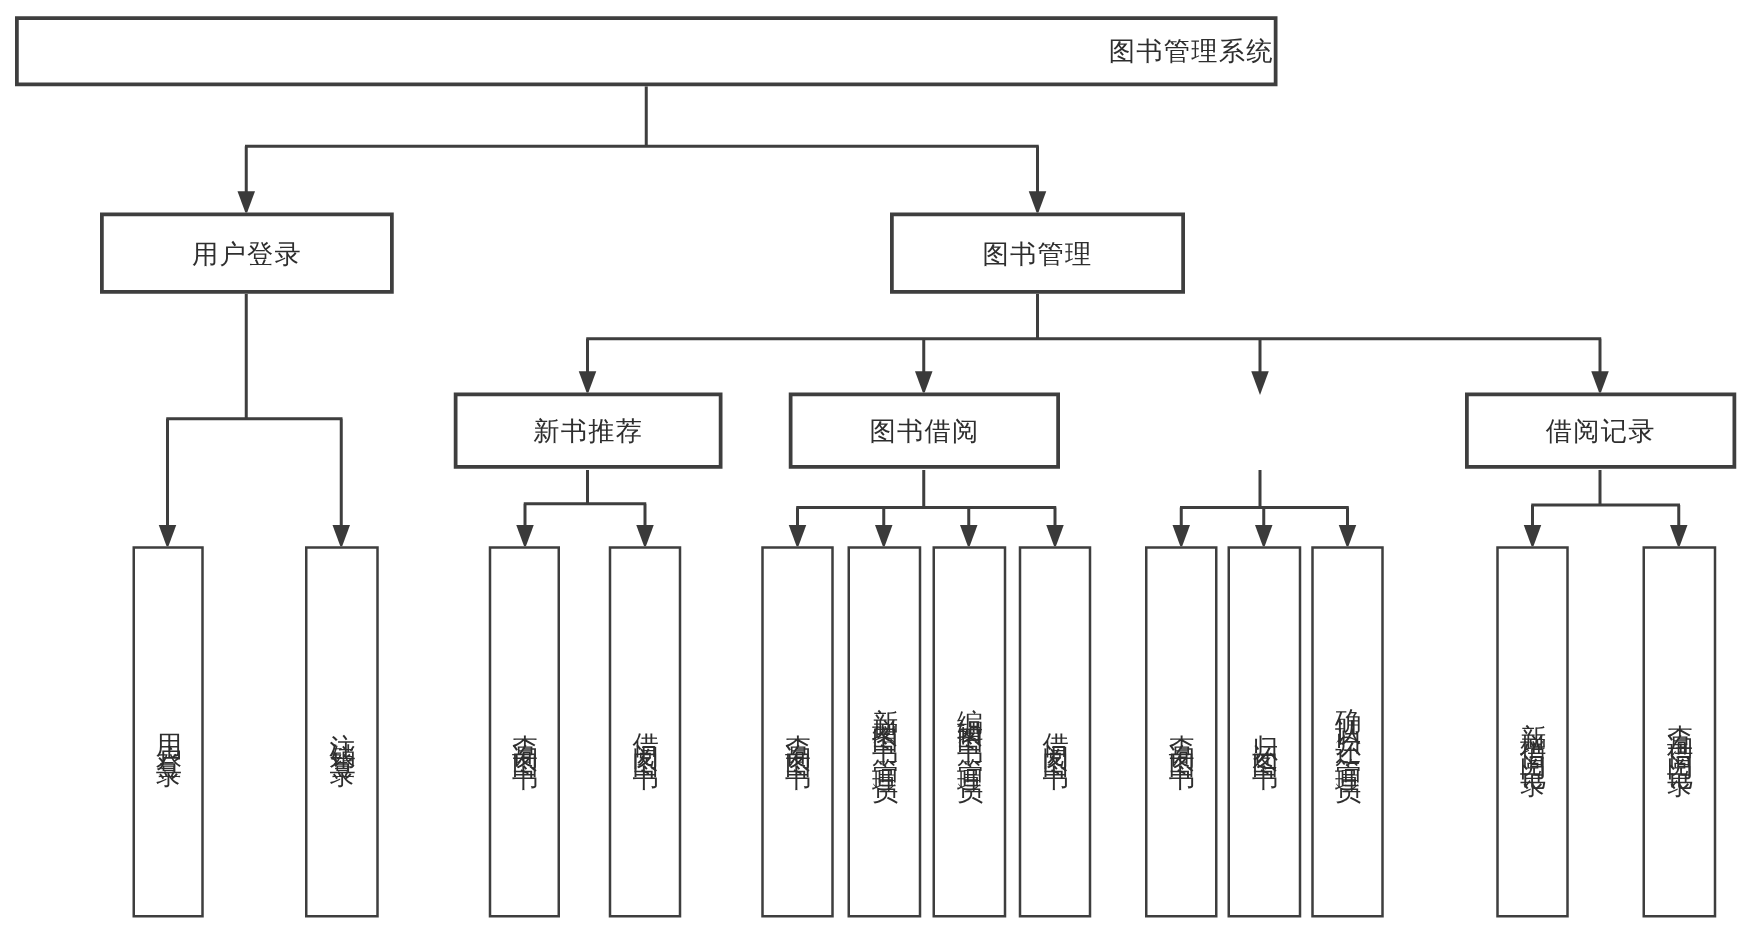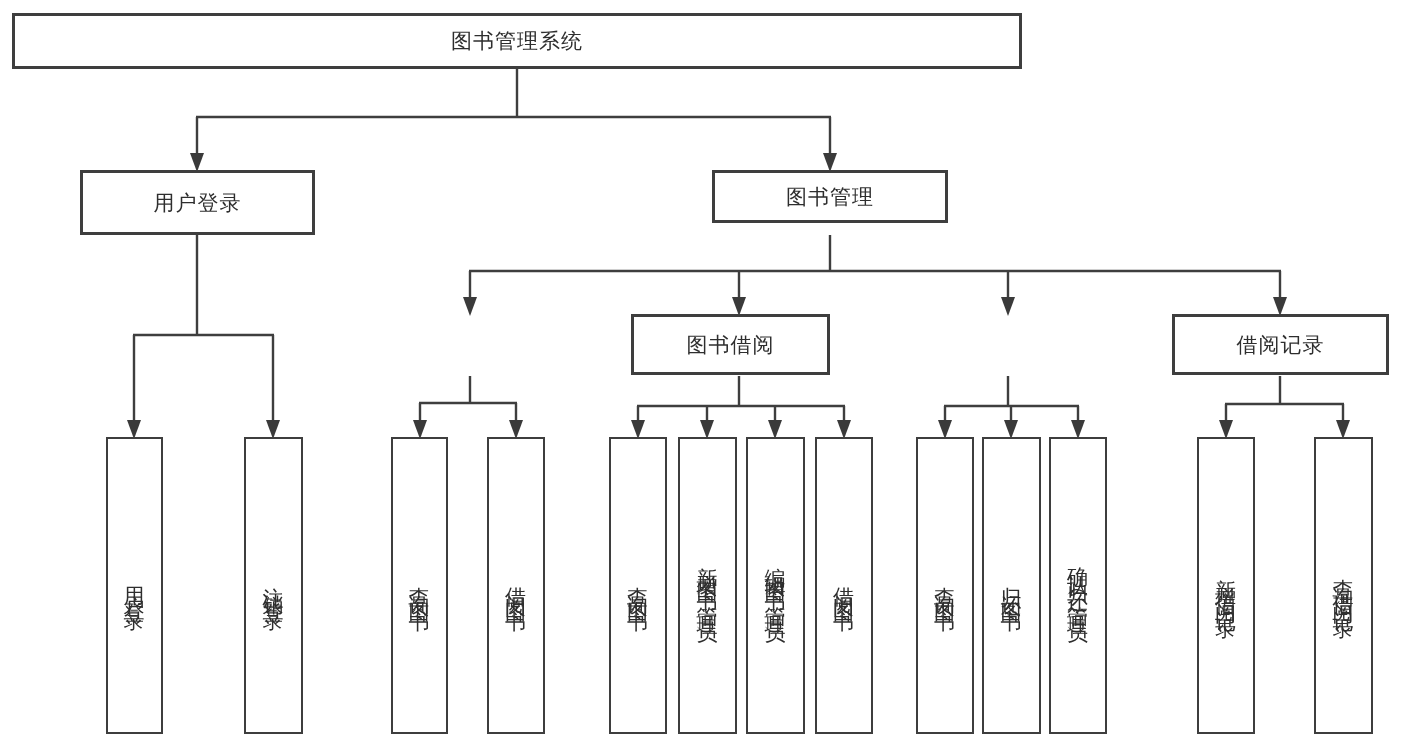--- a/index.html
+++ b/index.html
@@ -109,32 +109,35 @@
     <polygon class="arrow" points="700,420 714,420 707,439"></polygon>
     <polygon class="arrow" points="768,420 782,420 775,439"></polygon>
     <polygon class="arrow" points="837,420 851,420 844,439"></polygon>
     <polygon class="arrow" points="938,420 952,420 945,439"></polygon>
     <polygon class="arrow" points="1004,420 1018,420 1011,439"></polygon>
     <polygon class="arrow" points="1071,420 1085,420 1078,439"></polygon>
     <polygon class="arrow" points="1219,420 1233,420 1226,439"></polygon>
     <polygon class="arrow" points="1336,420 1350,420 1343,439"></polygon>
   </svg>
 
-  <div class="box h" style="left:12px; top:13px; width:1010px; height:56px;">
+  <div class="box h" style="left:12px; top:13px; width:1010px; height:56px;justify-content:flex-end;">
     <span>图书管理系统</span>
   </div>
 
   <div class="box h" style="left:80px; top:170px; width:235px; height:65px;">
     <span>用户登录</span>
   </div>
-  <div class="box h" style="left:712px; top:170px; width:236px; height:53px;">
+  <div class="box h" style="left:712px; top:170px; width:236px; height:65px;">
     <span>图书管理</span>
   </div>
 
-  <div class="box h" style="left:631px; top:314px; width:199px; height:61px;">
+  <div class="box h" style="left:363px; top:314px; width:215px; height:61px;">
+    <span>新书推荐</span>
+  </div>
+  <div class="box h" style="left:631px; top:314px; width:217px; height:61px;">
     <span>图书借阅</span>
   </div>
   <div class="box h" style="left:1172px; top:314px; width:217px; height:61px;">
     <span>借阅记录</span>
   </div>
 
   <div class="box v" style="left:106px; top:437px; width:57px; height:297px;">
     <span>用户登录</span>
   </div>
   <div class="box v" style="left:244px; top:437px; width:59px; height:297px;">

